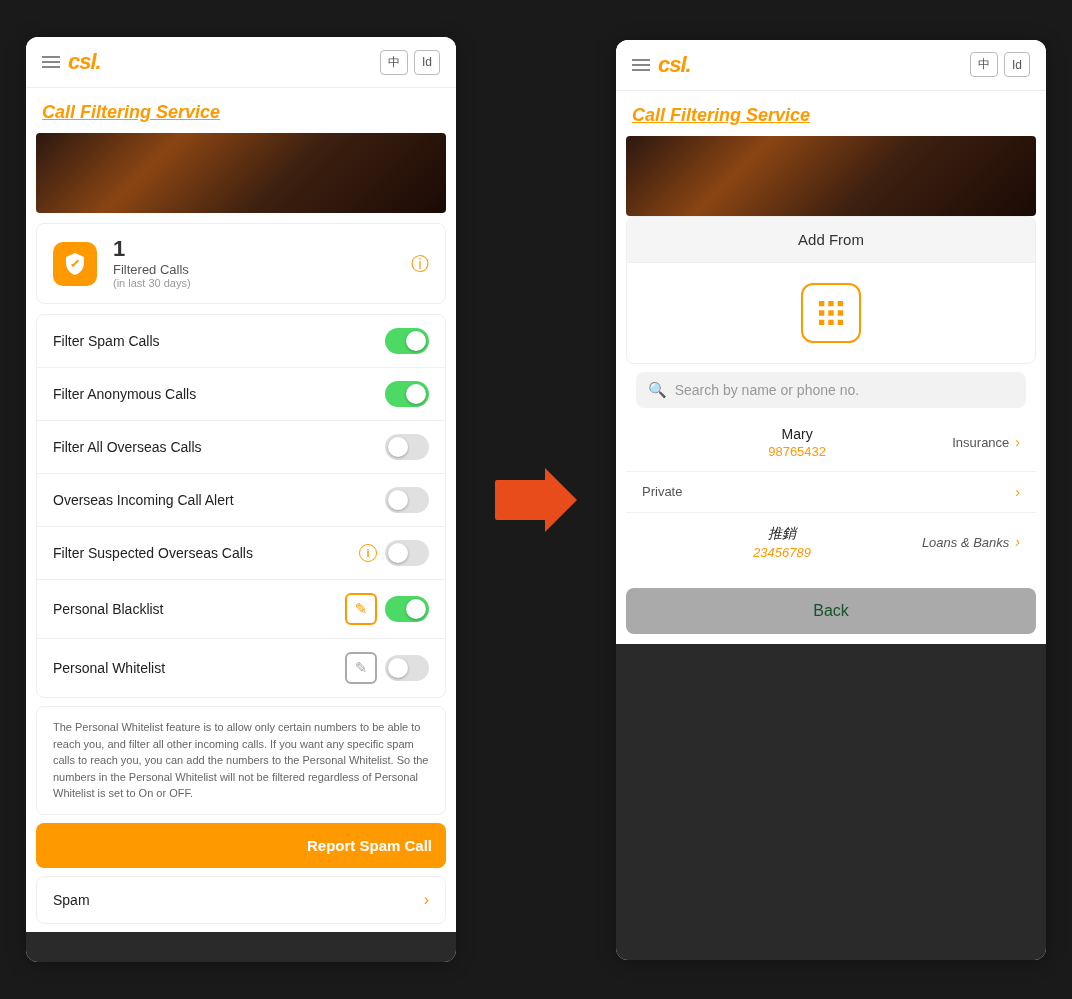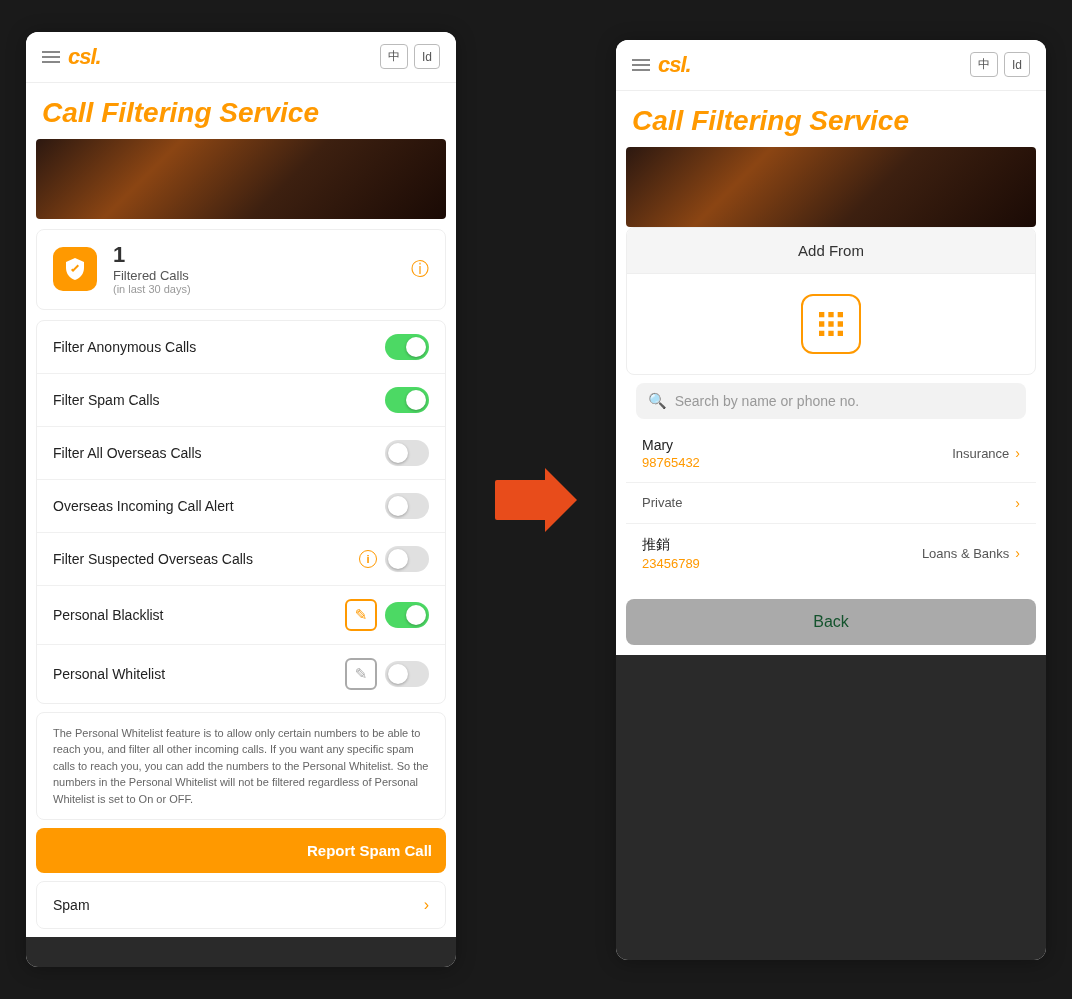--- a/index.html
+++ b/index.html
@@ -68,26 +68,27 @@
       border-radius: 4px;
       padding: 3px 7px;
       font-size: 12px;
       color: #555;
       cursor: pointer;
       background: white;
     }
 
     
     .page-title {
-      font-size: 28px;
+      font-size: 18px;
       font-style: italic;
       font-weight: 700;
       color: #f90;
       padding: 14px 16px 10px;
       background: white;
+      text-decoration: underline;
     }
 
     
     .hero-image {
       height: 80px;
       background: linear-gradient(135deg, #2c1810 0%, #8b4513 30%, #3d2010 60%, #1a0a05 100%);
       margin: 0 10px;
       border-radius: 4px;
     }
 
@@ -363,23 +364,25 @@
       border-radius: 8px;
       overflow: hidden;
     }
     .contact-row {
       display: flex;
       align-items: center;
       justify-content: space-between;
       padding: 12px 16px;
       border-bottom: 1px solid #f0f0f0;
       cursor: pointer;
+      text-align: center;
     }
     .contact-row:last-child {
       border-bottom: none;
+      font-style: italic;
     }
     .contact-info {
       flex: 1;
     }
     .contact-name {
       font-size: 14px;
       color: #222;
       font-weight: 500;
     }
     .contact-number {
@@ -461,32 +464,32 @@
       <div class="filtered-label">Filtered Calls</div>
       <div class="filtered-sublabel">(in last 30 days)</div>
     </div>
     <div class="info-icon">ⓘ</div>
   </div>
 
   <div class="settings-list">
 
     <div class="setting-row">
       <div class="setting-left">
-        <span class="setting-label">Filter Anonymous Calls</span>
+        <span class="setting-label">Filter Spam Calls</span>
       </div>
       <div class="setting-right">
         <div class="toggle on">
           <div class="toggle-knob"></div>
         </div>
       </div>
     </div>
 
     <div class="setting-row">
       <div class="setting-left">
-        <span class="setting-label">Filter Spam Calls</span>
+        <span class="setting-label">Filter Anonymous Calls</span>
       </div>
       <div class="setting-right">
         <div class="toggle on">
           <div class="toggle-knob"></div>
         </div>
       </div>
     </div>
 
     <div class="setting-row">
       <div class="setting-left">

